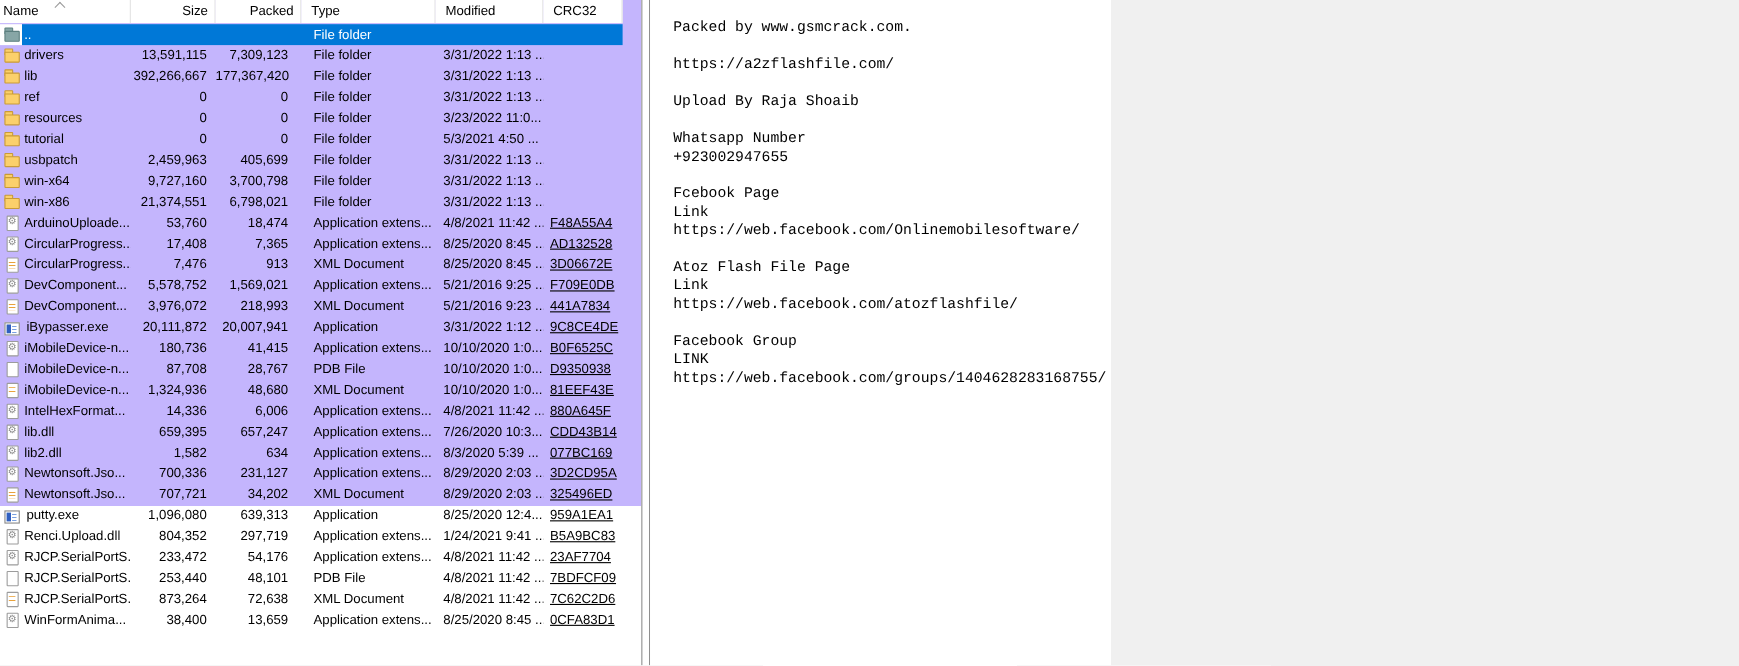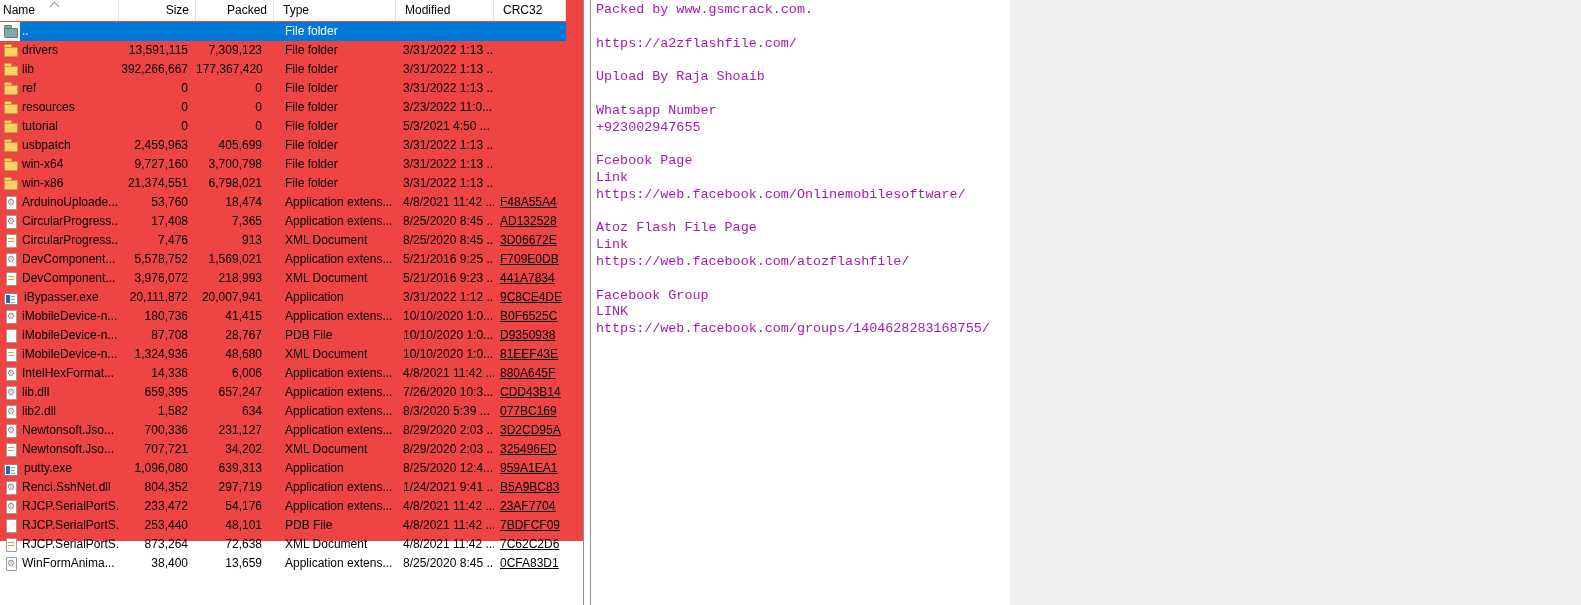--- a/index.html
+++ b/index.html
@@ -1,20 +1,20 @@
 <!DOCTYPE html>
 <html style="--sel: #0078d7; --folder: #fbd06b;"><head>
 <meta charset="utf-8">
 <style>
   html,body{margin:0;padding:0;background:#f0f0f0;}
   #screen{position:relative;width:1581px;height:605px;background:#fff;overflow:hidden;
           font-family:"Liberation Sans",sans-serif;-webkit-font-smoothing:antialiased;}
 
   
-  #file-list{position:absolute;left:0;top:0;width:583px;height:541px;background:#ef4444;}
+  #file-list{position:absolute;left:0;top:0;width:583px;height:460px;background:#c4b5fd;}
   .hrow{position:absolute;left:0;top:0;display:grid;
         grid-template-columns:119px 77px 78px 122px 98px 72px;height:21px;}
   .hcell{font-size:12px;color:#000;line-height:21px;border-right:1px solid #e2e2e2;
          overflow:hidden;white-space:nowrap;background:#fff;}
   .hcell:nth-child(1){padding-left:3px;}
   .hcell:nth-child(2),.hcell:nth-child(3){text-align:right;padding-right:6px;}
   .hcell:nth-child(4),.hcell:nth-child(5),.hcell:nth-child(6){padding-left:9px;}
   .sortchev{position:absolute;left:51px;top:3px;width:6px;height:6px;
             border-left:1px solid #9a9a9a;border-top:1px solid #9a9a9a;
             transform:rotate(45deg);}
@@ -50,22 +50,22 @@
         background:repeating-linear-gradient(to bottom,#e9a23b 0 1px,transparent 1px 3px);}
   .ficon.exe{width:12px;height:10px;margin-top:2px;border:1px solid #888;background:#fff;flex-basis:12px;margin-right:6px;}
   .ficon.exe::before{content:'';position:absolute;left:1px;top:1px;width:4px;height:8px;background:#2f5fc0;}
   .ficon.exe::after{content:'';position:absolute;left:6px;top:2px;width:4px;height:7px;
         background:repeating-linear-gradient(to bottom,#7aa0e0 0 1px,transparent 1px 3px);}
 
   
   #splitter{position:absolute;left:583px;top:0;width:8px;height:605px;background:#fff;
             border-left:1px solid #8f8f8f;border-right:1px solid #8f8f8f;box-sizing:border-box;}
   #comment-panel{position:absolute;left:591px;top:0;width:419px;height:605px;background:#fff;}
-  #comment-text{margin:0;padding:2px 0 0 5px;font-family:"Liberation Mono","DejaVu Sans Mono",monospace;
-            font-size:13.4px;line-height:16.8px;color:#a21caf;white-space:pre;}
+  #comment-text{margin:16px;padding:2px 0 0 5px;font-family:"Liberation Mono","DejaVu Sans Mono",monospace;
+            font-size:13.4px;line-height:16.8px;color:#000000;white-space:pre;}
   #backdrop{position:absolute;left:1010px;top:0;width:571px;height:605px;background:#f0f0f0;}
 </style>
 </head>
 <body>
 
 <div id="screen">
 
   <div id="file-list">
     <div class="hrow">
         <div class="hcell">Name</div>
@@ -337,21 +337,21 @@
           </div>
           <div class="cell c1">1,096,080</div>
           <div class="cell c2">639,313</div>
           <div class="cell c3">Application</div>
           <div class="cell c4">8/25/2020 12:4...</div>
           <div class="cell c5">959A1EA1</div>
         </div>
         <div class="frow">
           <div class="cell name c0">
             <span class="ficon dll"></span>
-            <span class="ntext">Renci.SshNet.dll</span>
+            <span class="ntext">Renci.Upload.dll</span>
           </div>
           <div class="cell c1">804,352</div>
           <div class="cell c2">297,719</div>
           <div class="cell c3">Application extens...</div>
           <div class="cell c4">1/24/2021 9:41 ...</div>
           <div class="cell c5">B5A9BC83</div>
         </div>
         <div class="frow">
           <div class="cell name c0">
             <span class="ficon dll"></span>

